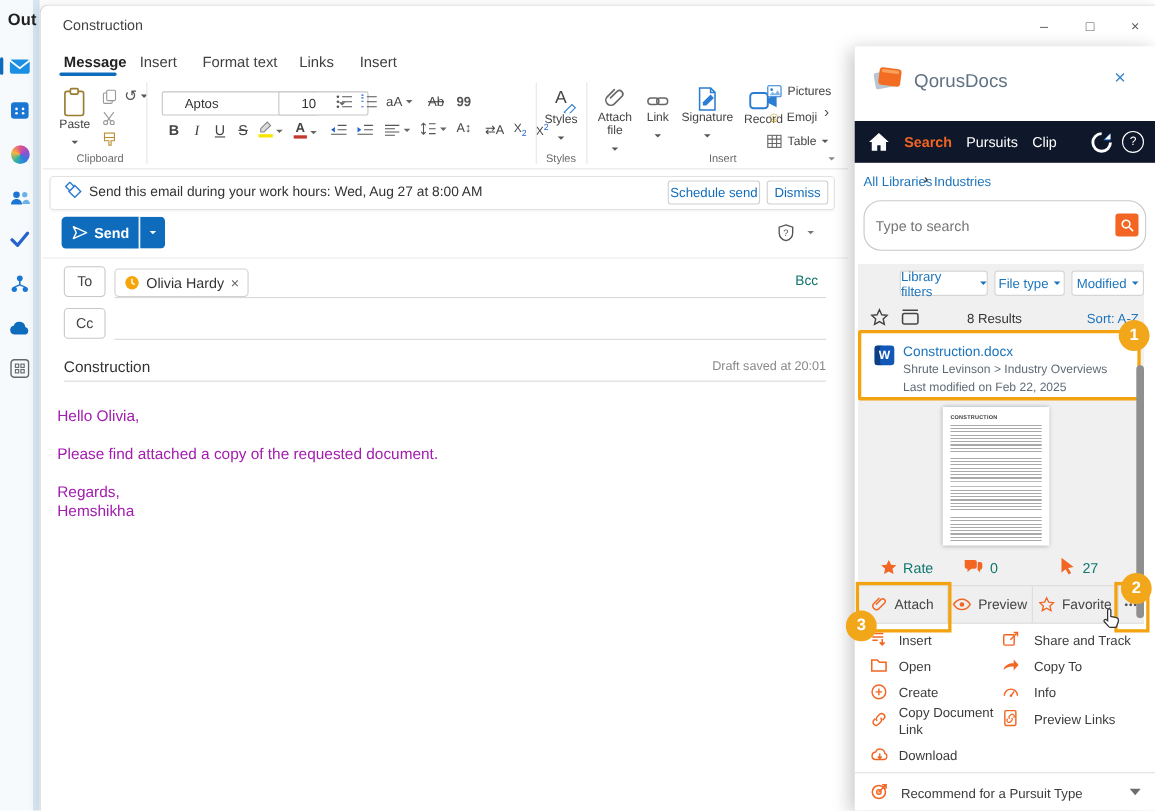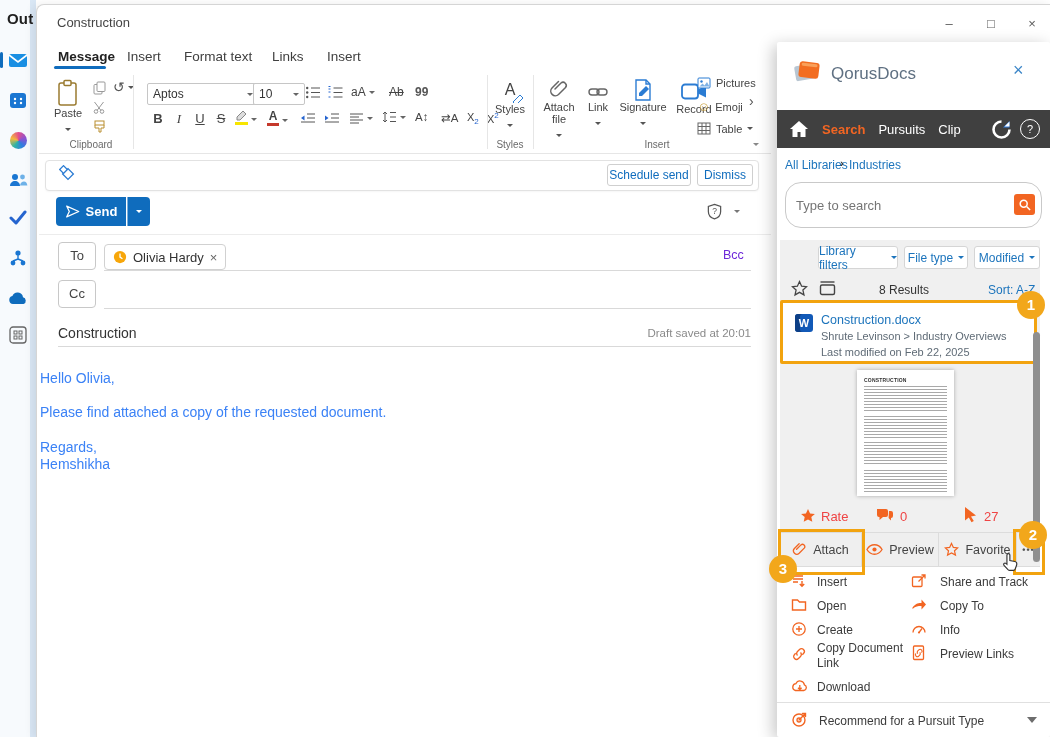--- a/index.html
+++ b/index.html
@@ -29,52 +29,52 @@
   .tab{top:42px;font-size:13.5px;color:#404040;padding:2px 4px}
   .tab.active{font-weight:bold;color:#222}
   .tab-underline{left:17px;top:61px;width:52px;height:3px;background:#0f6cbd;border-radius:2px}
 
   .ribbon-divider{top:70px;width:1px;height:74px;background:#e6e6e6}
   .ribbon-bottom{left:2px;top:148px;width:732px;height:1px;background:#e6e6e6}
   .rgroup-label{top:134px;font-size:10px;color:#6a6a6a;text-align:center}
   .ric{color:#555;display:flex;align-items:center;justify-content:center}
   .fmt{font-size:13px;color:#444;width:18px;text-align:center}
   .selbox{border:1px solid #c6c6c6;border-radius:2px;height:20px;display:flex;align-items:center;
-          padding:0 5px;font-size:12px;color:#333;justify-content:space-between;background:#fff}
+          padding:0 20px;font-size:12px;color:#333;justify-content:space-between;background:#fff}
   .rlbl{font-size:11px;color:#444;text-align:center;line-height:12px}
 
   .sched-bar{left:8px;top:155px;width:712px;height:29px;border:1px solid #e2e2e2;border-radius:4px;
              background:#fff;box-shadow:0 1px 2px rgba(0,0,0,.04)}
   .sched-text{left:44px;top:162px;font-size:12.5px;color:#333}
   .sched-btn{top:159px;height:20px;border:1px solid #cfcfcf;border-radius:3px;background:#fff;
              color:#0f6cbd;font-size:12px;line-height:20px;text-align:center}
 
   .send-main{left:19px;top:192px;width:70px;height:29px;background:#0f6cbd;border-radius:4px 0 0 4px;
              color:#fff;display:flex;align-items:center;justify-content:center;gap:6px;font-size:13px;font-weight:bold}
   .send-dd{left:90px;top:192px;width:22px;height:29px;background:#0f6cbd;border-radius:0 4px 4px 0;
            border-left:1px solid rgba(255,255,255,.45);color:#fff;display:flex;align-items:center;justify-content:center}
 
   .hr{background:#ececec;height:1px}
   .field-btn{width:36px;height:26px;border:1px solid #c8c8c8;border-radius:4px;background:#fff;
              font-size:13px;color:#444;text-align:center;line-height:26px}
   .pill{left:67px;top:239px;height:24px;border:1px solid #d1d1d1;border-radius:4px;background:#fff;
         display:flex;align-items:center;gap:6px;padding:0 8px;font-size:13px;color:#333}
   .pill-x{color:#666;font-size:13px}
   .underline{background:#d9d9d9;height:1px}
-  .bcc{left:686px;top:243px;font-size:12.5px;color:#6d28d9}
+  .bcc{left:686px;top:243px;font-size:12.5px;color:#0f766e}
   .subject{left:21px;top:320px;font-size:14px;color:#333}
   .draft{top:322px;right:300px;font-size:11.5px;color:#8a8a8a}
-  .bodyline{left:3px;font-size:14px;color:#3b82f6}
+  .bodyline{left:15px;font-size:14px;color:#a21caf}
 
   
   .panel{left:777px;top:42px;width:273px;height:695px;background:#fff;
          box-shadow:-4px 3px 16px rgba(0,0,0,.22);border-radius:2px}
   .q-title{left:54px;top:22px;font-size:17px;color:#5f7082}
   .q-close{left:236px;top:18px;font-size:18px;color:#3c86c8}
-  .q-nav{left:0;top:68px;width:273px;height:38px;background:#404040;display:flex;align-items:center}
+  .q-nav{left:0;top:68px;width:273px;height:38px;background:#0f172a;display:flex;align-items:center}
   .q-nav-item{font-size:13px;color:#fff}
   .q-nav-item.active{color:#f26522;font-weight:bold}
   .crumb{font-size:12px;color:#1c74bc}
   .crumb-sep{font-size:11px;color:#333;font-weight:bold}
   .qsearch{left:8px;top:140px;width:257px;height:46px;border:1px solid #c9c9c9;border-radius:16px;box-sizing:border-box}
   .qsearch input{position:absolute;left:8px;top:6px;width:210px;height:30px;border:none;outline:none;
                  font-size:13px;color:#444;font-family:"Liberation Sans",sans-serif}
   .qsearch-btn{left:237px;top:152px;width:21px;height:21px;background:#f26522;border-radius:3px;
                display:flex;align-items:center;justify-content:center}
   .gray-block{left:3px;top:198px;width:260px;height:293px;background:#f0f0f0}
@@ -87,21 +87,21 @@
   .word-badge{left:12px;top:11px;width:18px;height:18px;background:#1259b7;border-radius:3px;
               color:#fff;font-size:11px;font-weight:bold;text-align:center;line-height:18px;
               box-shadow:inset 5px 0 0 #0d3f86}
   .fname{left:38px;top:10px;font-size:12.5px;color:#1c74bc}
   .fmeta{left:38px;font-size:11px;color:#5f6b76}
   .badge{width:28px;height:28px;border-radius:50%;background:#f2a71b;color:#fff;font-weight:bold;
          font-size:15px;text-align:center;line-height:28px;z-index:10}
   .page{left:80px;top:328px;width:97px;height:126px;background:#fff;box-shadow:0 0 4px rgba(0,0,0,.3)}
   .page-h{font-size:5px;font-weight:bold;color:#333;margin:7px 7px 3px 7px;letter-spacing:.2px}
   .greek{margin:0 7px 4px 7px;background:repeating-linear-gradient(#a9a9a9 0 1px,transparent 1px 3px)}
-  .stat-txt{font-size:13px;color:#ef4444}
+  .stat-txt{font-size:13px;color:#0f766e}
   .action-row{left:3px;top:490px;width:260px;height:35px;background:#efefef;
               border-top:1px solid #dcdcdc;border-bottom:1px solid #dcdcdc;box-sizing:border-box}
   .action-cell{position:absolute;top:0;height:33px;display:flex;align-items:center;justify-content:center;
                gap:6px;font-size:12.5px;color:#444;border-right:1px solid #dcdcdc;box-sizing:border-box}
   .hl-box{border:3px solid #f2a30f;z-index:6;background:transparent}
   .menu-item{position:absolute;font-size:12px;color:#3b3b3b}
   .menu-ic{position:absolute;width:16px;height:16px}
   .q-divider{left:0;top:660px;width:273px;height:1px;background:#e0e0e0}
   .scroll-thumb{left:256px;top:290px;width:7px;height:230px;background:#8f8f8f;border-radius:4px;z-index:5}
 </style>
@@ -368,20 +368,21 @@
   <div class="abs caret sm" style="left:716px;top:138px;color:#888"></div>
   <div class="abs ribbon-bottom"></div>
 
   <div class="abs sched-bar"></div>
   <div class="abs" style="left:22px;top:160px">
     <svg width="16" height="16" viewBox="0 0 16 16">
         <rect x="5.2" y="5.2" width="7.6" height="7.6" transform="rotate(45 9 9)" stroke="#2b7cd3" fill="none" stroke-width="1.3"></rect>
         <rect x="1.8" y="1.8" width="5.4" height="5.4" transform="rotate(45 4.5 4.5)" stroke="#2b7cd3" fill="#fff" stroke-width="1.3"></rect>
       </svg>
   </div>
+  <div class="abs sched-text">Send this email during your work hours: Wed, Aug 27 at 8:00 AM</div>
   <div class="abs sched-btn" style="left:570px;width:82px">Schedule send</div>
   <div class="abs sched-btn" style="left:660px;width:54px">Dismiss</div>
 
   <div class="abs send-main">
     <svg width="15" height="15" viewBox="0 0 18 18">
         <path d="M2 15.5L16.5 9 2 2.5l3.2 6.5z" fill="none" stroke="#fff" stroke-width="1.5" stroke-linejoin="round"></path>
       </svg>
     <span>Send</span>
   </div>
   <div class="abs send-dd">

